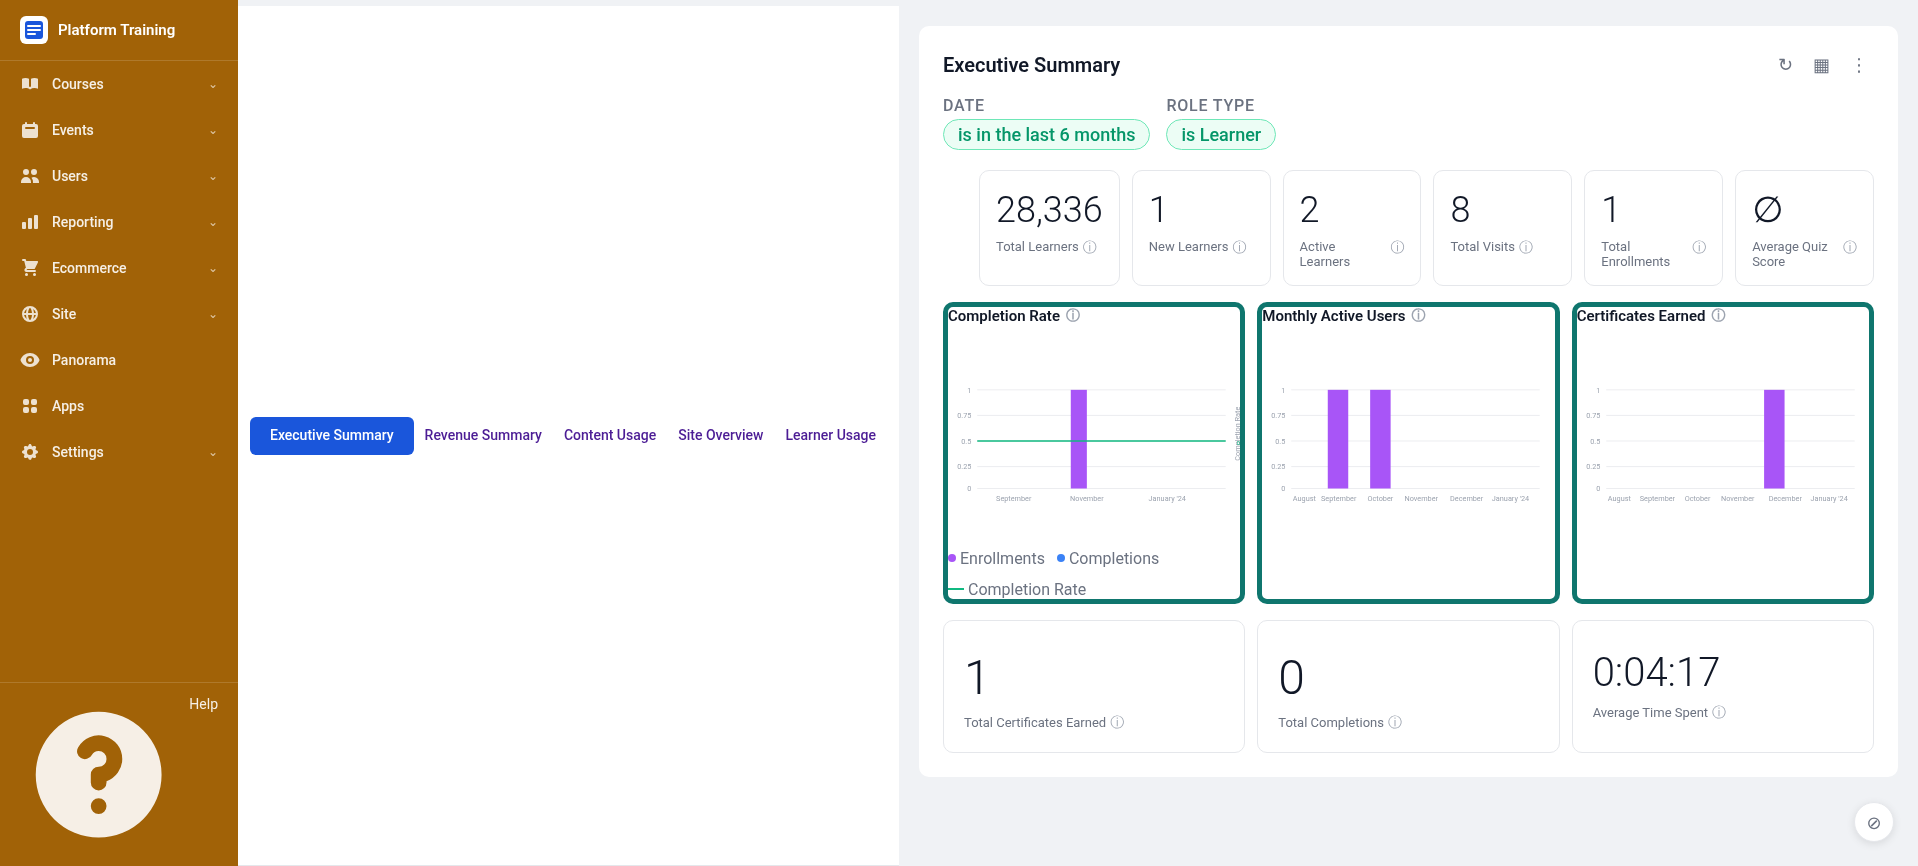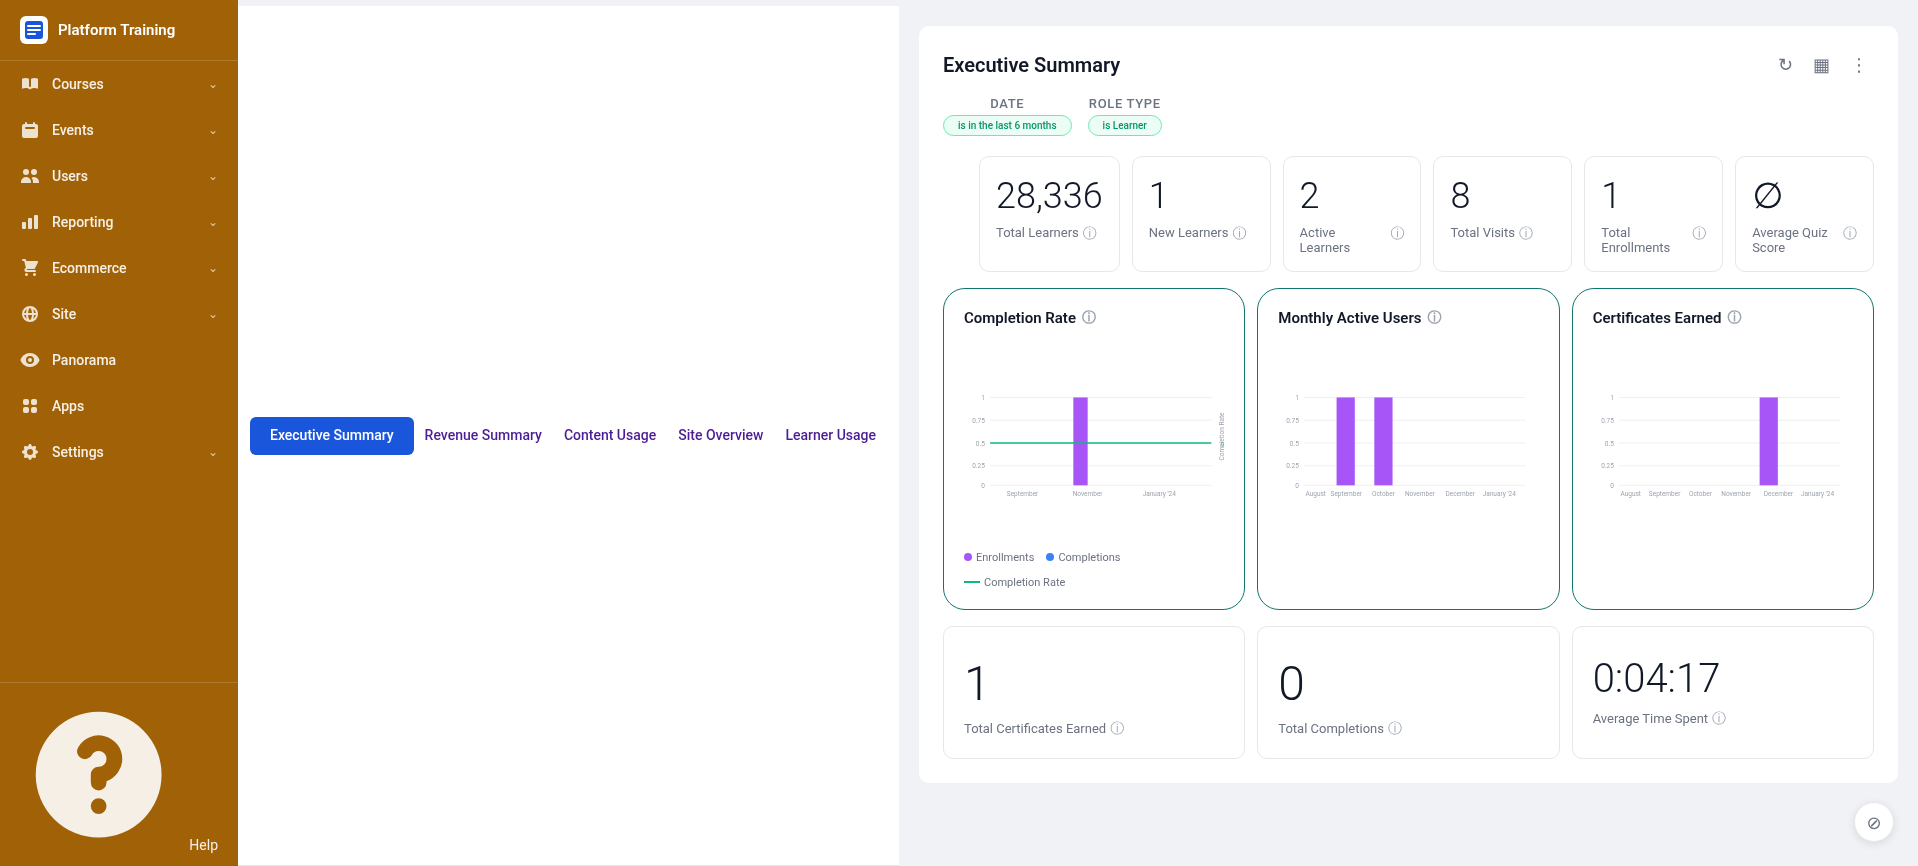--- a/index.html
+++ b/index.html
@@ -42,21 +42,21 @@
       font-size: 14px;
       font-weight: 500;
     }
     .sidebar-item-left { display: flex; align-items: center; gap: 12px; }
     .sidebar-item .icon { width: 20px; height: 20px; opacity: 0.9; }
     .sidebar-item .chevron { opacity: 0.7; font-size: 12px; }
     #sidebar-help {
       margin-top: auto;
       padding: 13px 20px;
       display: flex;
-      align-items: flex-end;
+      align-items: flex-start;
       gap: 12px;
       color: rgba(255,255,255,0.9);
       font-size: 14px;
       cursor: pointer;
       border-top: 1px solid rgba(255,255,255,0.15);
     }
 
     
     #main {
       flex: 1;
@@ -121,28 +121,28 @@
       cursor: pointer;
       color: #6b7280;
       font-size: 18px;
       padding: 4px 6px;
       border-radius: 4px;
     }
 
     
     #filters { display: flex; gap: 16px; margin-bottom: 20px; }
     .filter-group { display: flex; flex-direction: column; gap: 4px; }
-    .filter-label { font-size: 13px; color: #6b7280; font-weight: 500; text-transform: uppercase; letter-spacing: 0.05em; text-align: center; }
+    .filter-label { font-size: 16px; color: #6b7280; font-weight: 500; text-transform: uppercase; letter-spacing: 0.05em; }
     .filter-chip {
       background: #ecfdf5;
       color: #059669;
       border: 1px solid #6ee7b7;
       border-radius: 20px;
       padding: 4px 14px;
-      font-size: 10px;
+      font-size: 18px;
       font-weight: 500;
       cursor: pointer;
     }
 
     
     #stats-grid {
       display: grid;
       grid-template-columns: repeat(6, 1fr);
       gap: 12px;
       margin-bottom: 16px;
@@ -163,23 +163,22 @@
 
     
     #charts-grid {
       display: grid;
       grid-template-columns: repeat(3, 1fr);
       gap: 12px;
       margin-bottom: 16px;
     }
     .chart-card {
       background: white;
-      border: 1px solid #0f766e;
-      border-radius: 22px;
-      padding: 20px;
+      border: 5px solid #0f766e;
+      border-radius: 10px;
     }
     .chart-title {
       font-size: 15px;
       font-weight: 600;
       color: #111827;
       margin-bottom: 16px;
       display: flex;
       align-items: center;
       gap: 6px;
     }
@@ -205,21 +204,21 @@
       align-items: flex-start;
     }
     .bottom-stat-value { font-size: 48px; font-weight: 300; color: #111827; margin-bottom: 8px; }
     .bottom-stat-label { font-size: 13px; color: #6b7280; display: flex; align-items: center; gap: 4px; }
 
     
     .chart-svg { width: 100%; height: 100%; }
     .axis-label { font-size: 10px; fill: #9ca3af; }
     .grid-line { stroke: #e5e7eb; stroke-width: 1; }
     .legend { display: flex; gap: 12px; margin-top: 8px; flex-wrap: wrap; }
-    .legend-item { display: flex; align-items: center; gap: 4px; font-size: 11px; color: #6b7280; }
+    .legend-item { display: flex; align-items: center; gap: 4px; font-size: 16px; color: #6b7280; }
     .legend-dot { width: 8px; height: 8px; border-radius: 50%; }
     .legend-line { width: 16px; height: 2px; background: #10b981; }
 
     .fab {
       position: fixed;
       bottom: 24px;
       right: 24px;
       width: 40px;
       height: 40px;
       background: white;

